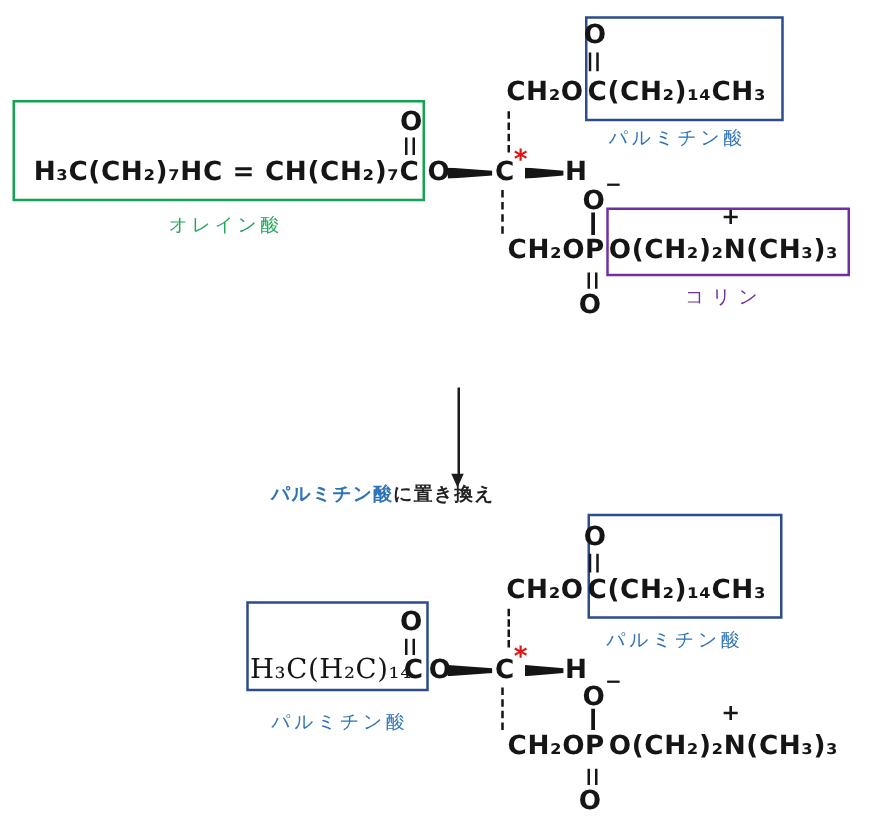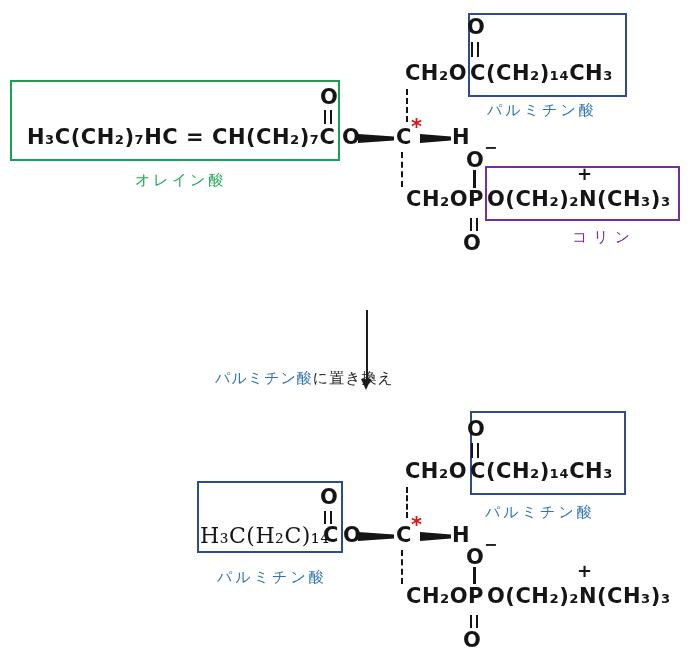--- a/index.html
+++ b/index.html
@@ -74,25 +74,25 @@
 
     <span class="f" style="left:466px;top:150px;">O</span>
     <span class="minus" style="left:484px;top:140px;">−</span>
     <div class="vb" style="left:473px;top:170px;height:18px;"></div>
     <span class="f" style="right:214px;top:189px;">CH₂OP</span>
     <span class="f" style="left:487px;top:189px;">O(CH₂)₂N(CH₃)₃</span>
     <span class="plus" style="left:577px;top:165px;">+</span>
     <div class="bx bx-purple" style="left:485px;top:166px;width:195px;height:55px;"></div>
     <div class="dbl" style="left:470px;top:218px;height:13px;"></div>
     <span class="f" style="left:463px;top:233px;">O</span>
-    <span class="lbl lbl-purple" style="left:548px;top:228px;letter-spacing:6px;margin-left:24px;">コリン</span>
+    <span class="lbl lbl-purple" style="left:548px;top:228px;letter-spacing:6px;">コリン</span>
   </div>
 
 
-  <div class="rxline" style="left:192px;top:351px;">
+  <div class="rxline" style="left:192px;top:368px;font-weight:bold;">
     <span class="b">パルミチン酸</span><span>に置き換え</span>
   </div>
 
   <div class="arrow-line" style="left:366px;top:310px;height:70px;"></div>
   <div class="arrow-head" style="left:361px;top:379px;"></div>
 
   <div>
 
     <div class="bx bx-navy" style="left:470px;top:411px;width:156px;height:84px;"></div>
     <span class="f" style="left:467px;top:419px;">O</span>

